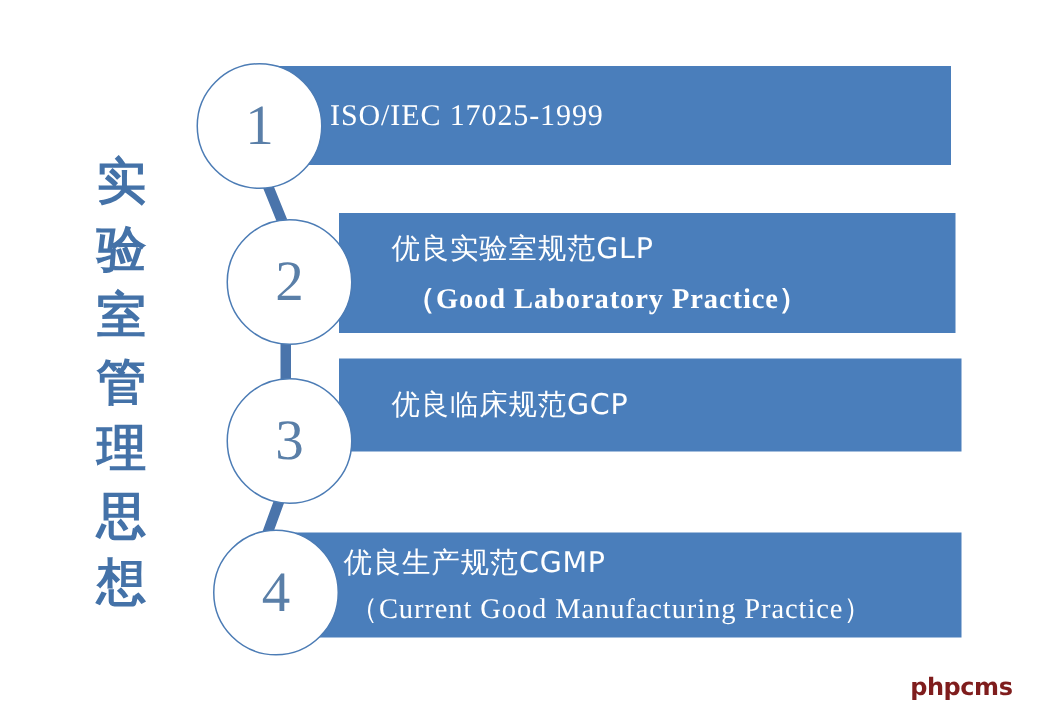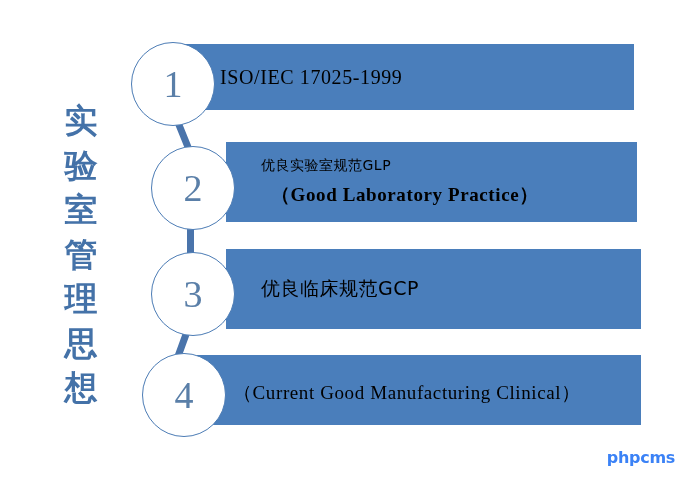--- a/index.html
+++ b/index.html
@@ -46,37 +46,37 @@
     background: #4a7ebb;
     box-sizing: border-box;
     display: flex;
     flex-direction: column;
     justify-content: center;
     color: #eef3fa;
     padding-left: 0;
   }
   .bar .line {
     white-space: nowrap;
-    color: #000000;
+    color: #ffffff;
     font-family: "Liberation Serif", "DejaVu Serif", serif;
     letter-spacing: 0.6px;
   }
   .bar .line.cn {
     font-family: "DejaVu Sans", "Liberation Sans", sans-serif;
     letter-spacing: 0.5px;
   }
 
   
   #bar-1 { left: 176px; top: 44px;  width: 458px; height: 66px; }
   #bar-2 { left: 226px; top: 142px; width: 411px; height: 80px; }
-  #bar-3 { left: 226px; top: 249px; width: 415px; height: 80px; }
+  #bar-3 { left: 226px; top: 239px; width: 415px; height: 62px; }
   #bar-4 { left: 197px; top: 355px; width: 444px; height: 70px; }
 
   #bar-1 .line { font-size: 20px; padding-left: 44px; }
-  #bar-2 .line1 { font-size: 14px; padding-left: 35px; }
+  #bar-2 .line1 { font-size: 19px; padding-left: 35px; }
   #bar-2 .line2 { font-size: 19px; padding-left: 45px; margin-top: 7px; font-weight: bold; }
   #bar-3 .line1 { font-size: 19px; padding-left: 35px; }
   #bar-3 .line2 { font-size: 19px; padding-left: 45px; margin-top: 7px; }
   #bar-4 .line1 { font-size: 19px; padding-left: 32px; }
   #bar-4 .line2 { font-size: 19px; padding-left: 36px; margin-top: 5px; }
 
   
   .circle {
     position: absolute;
     width: 84px;
@@ -122,21 +122,21 @@
     transform: rotate(20deg);
     transform-origin: 50% 50%;
     border-radius: 1px;
   }
 
   
   #watermark {
     position: absolute;
     right: 25px;
     bottom: 16px;
-    color: #3b82f6;
+    color: #7f1d1d;
     font-family: "DejaVu Sans", "Liberation Sans", sans-serif;
     font-size: 16px;
     font-weight: 700;
     letter-spacing: -0.3px;
     user-select: none;
   }
 </style>
 </head>
 <body>
 
@@ -172,21 +172,22 @@
   </div>
 
   <div class="bar" id="bar-3">
     <div class="line line1 cn">优良临床规范GCP</div>
   </div>
   <div class="circle" id="circle-3">
     <span>3</span>
   </div>
 
   <div class="bar" id="bar-4">
-    <div class="line line2">（Current Good Manufacturing Clinical）</div>
+    <div class="line line1 cn">优良生产规范CGMP</div>
+    <div class="line line2">（Current Good Manufacturing Practice）</div>
   </div>
   <div class="circle" id="circle-4">
     <span>4</span>
   </div>
 
   <div id="watermark">phpcms</div>
 
 </div>
 
 </body></html>

